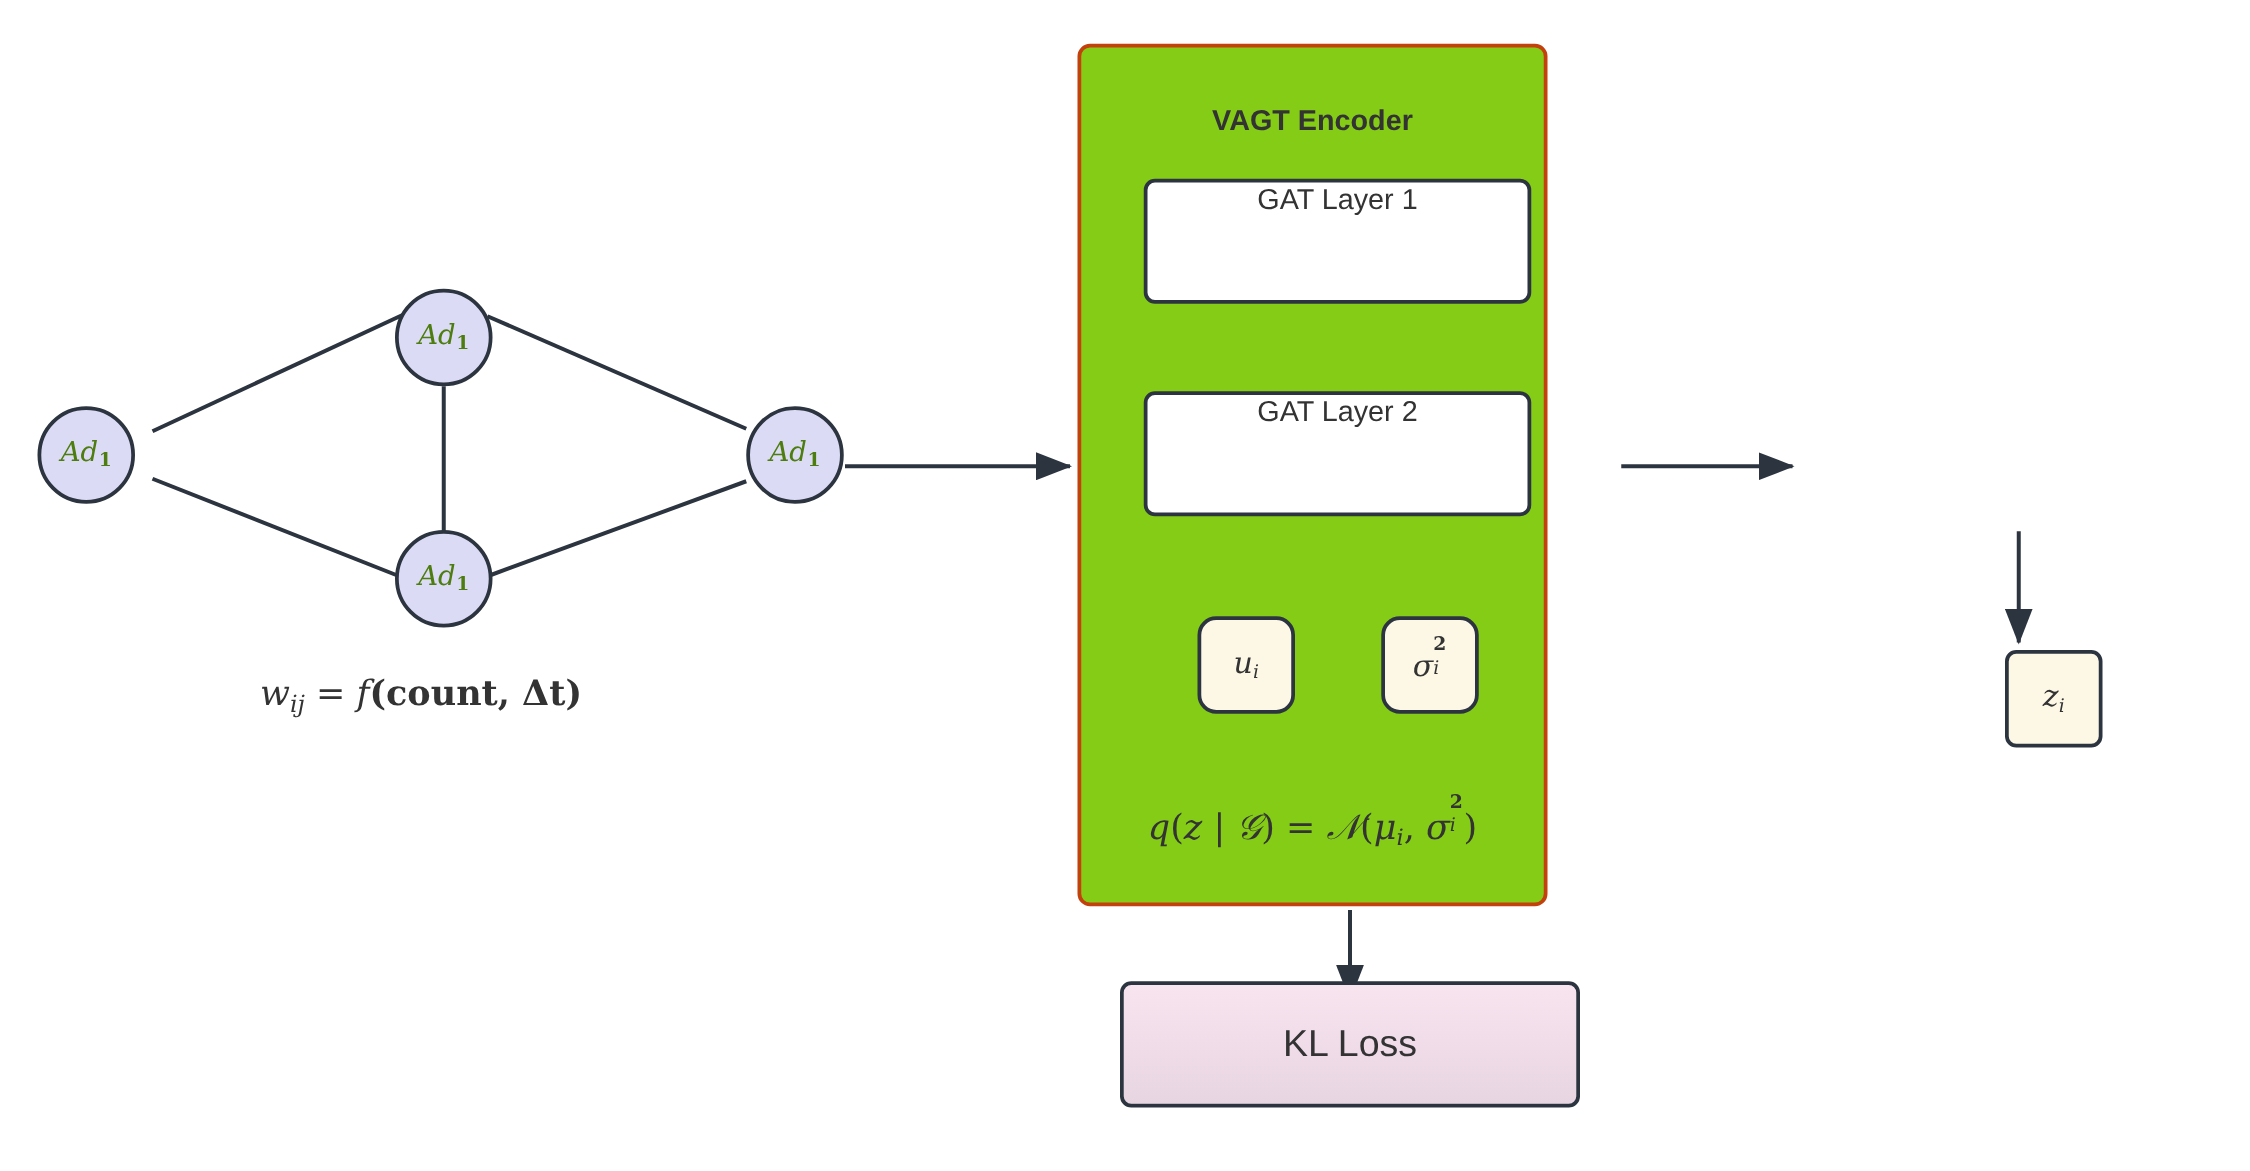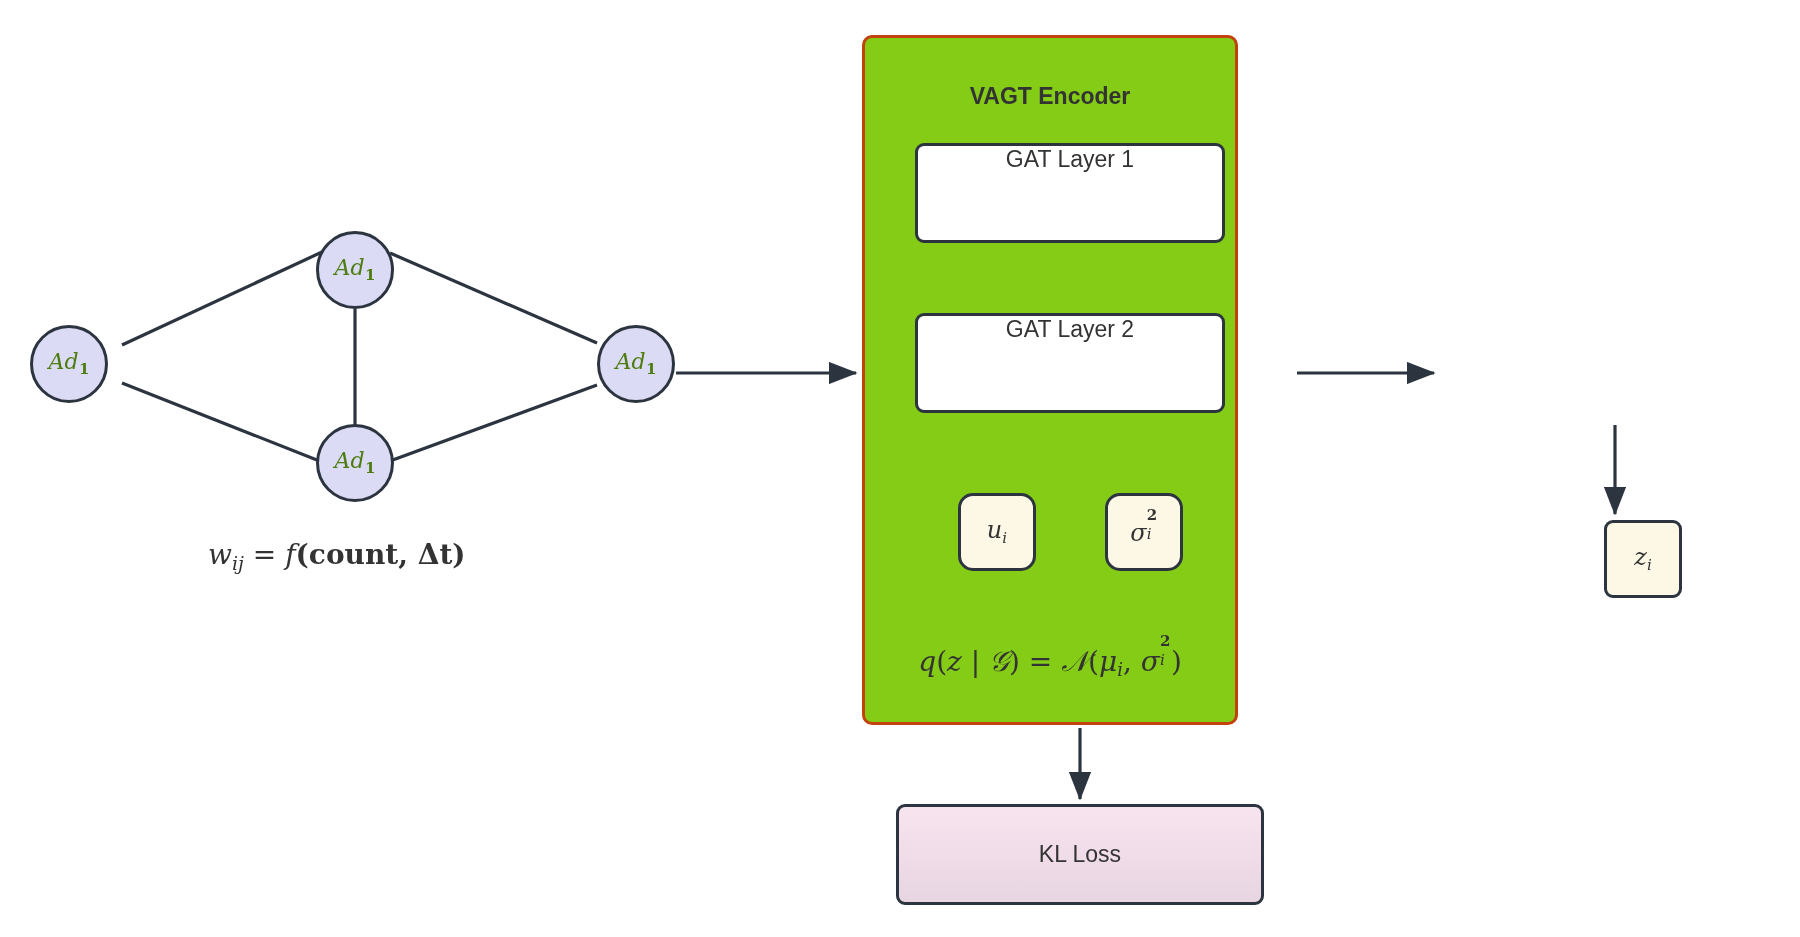--- a/index.html
+++ b/index.html
@@ -225,31 +225,31 @@
     justify-content: center;
     color: #333333;
     z-index: 3;
     margin-left: 28px;
   }
 
   
   #kl-loss-box {
     position: absolute;
     left: 896px;
-    top: 804px;
+    top: 785px;
     width: 368px;
     height: 101px;
     background: linear-gradient(180deg, #f7e4ef 0%, #e8d5e2 100%);
     border: 3px solid #2c3440;
     border-radius: 9px;
     box-sizing: border-box;
     display: flex;
     align-items: center;
     justify-content: center;
-    font-size: 23px;
+    font-size: 30px;
     color: #333333;
     z-index: 3;
   }
 </style>
 </head>
 <body>
 
 <div id="diagram-root">
 
   <svg id="edges-svg" viewBox="0 0 1800 937" xmlns="http://www.w3.org/2000/svg">

